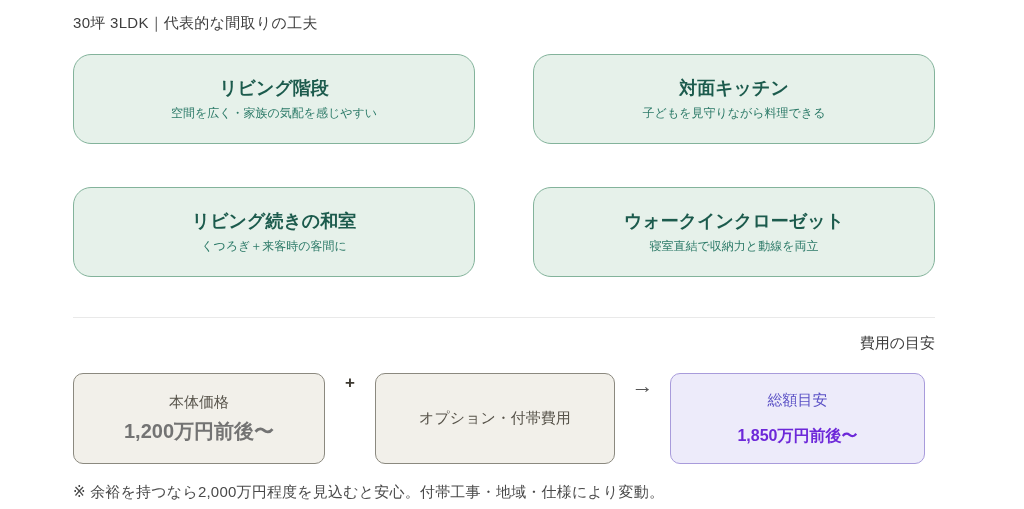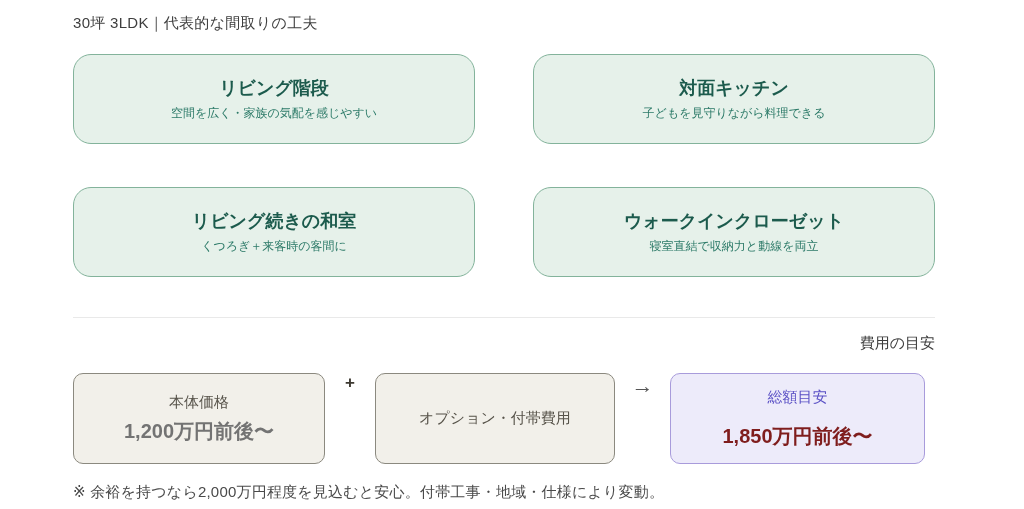--- a/index.html
+++ b/index.html
@@ -78,21 +78,21 @@
     border: 1px solid #8b897f;
   }
   .cost-box.base .cost-label { font-size: 15px; color: #57534a; }
   .cost-box.base .cost-value { font-size: 20px; font-weight: bold; color: #737373; }
   .cost-box.total {
     background: #edebfa;
     border: 1px solid #a89bdb;
     gap: 16px;
   }
   .cost-box.total .cost-label { font-size: 15px; color: #5a50c5; }
-  .cost-box.total .cost-value { font-size: 20px; font-weight: bold; color: #7f1d1d; }
+  .cost-box.total .cost-value { font-size: 16px; font-weight: bold; color: #6d28d9; }
   .box-1 { width: 252px; }
   .box-2 { width: 240px; }
   .box-3 { width: 255px; }
   .op-plus {
     width: 50px;
     text-align: center;
     font-size: 17px;
     font-weight: bold;
     color: #3d3931;
   }

